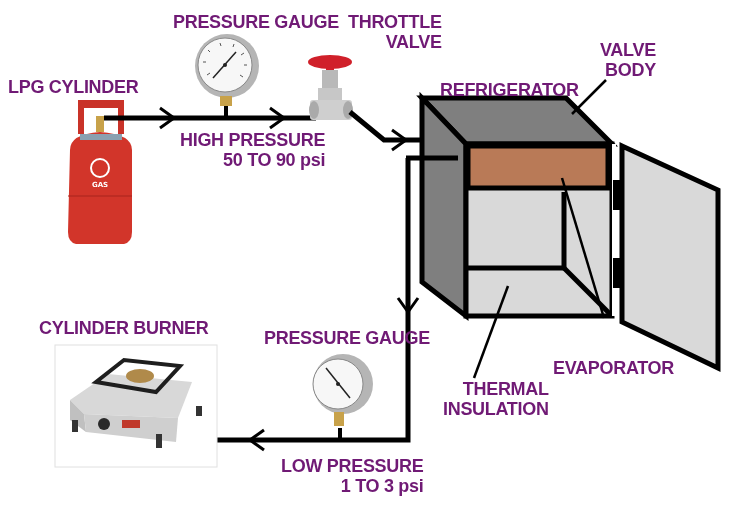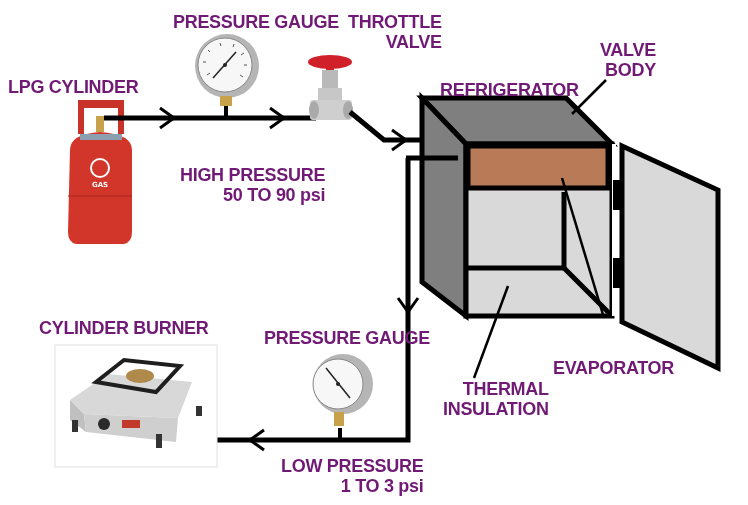--- a/index.html
+++ b/index.html
@@ -135,21 +135,21 @@
   </g>
 </svg>
 
 
 <div class="lbl" style="left:8px; top:77px;">LPG CYLINDER</div>
 <div class="lbl" style="left:173px; top:12px;">PRESSURE GAUGE</div>
 <div class="lbl" style="left:348px; top:12px;">
   <span>THROTTLE</span>
   <span>VALVE</span>
 </div>
-<div class="lbl" style="left:180px; top:130px;margin-top:35px;">
+<div class="lbl" style="left:180px; top:130px;">
   <span>HIGH PRESSURE</span>
   <span>50 TO 90 psi</span>
 </div>
 <div class="lbl" style="left:414px; top:80px;margin-left:26px;">REFRIGERATOR</div>
 <div class="lbl" style="left:600px; top:40px;">
   <span>VALVE</span>
   <span>BODY</span>
 </div>
 <div class="lbl" style="left:39px; top:318px;">CYLINDER BURNER</div>
 <div class="lbl" style="left:264px; top:328px;">PRESSURE GAUGE</div>

